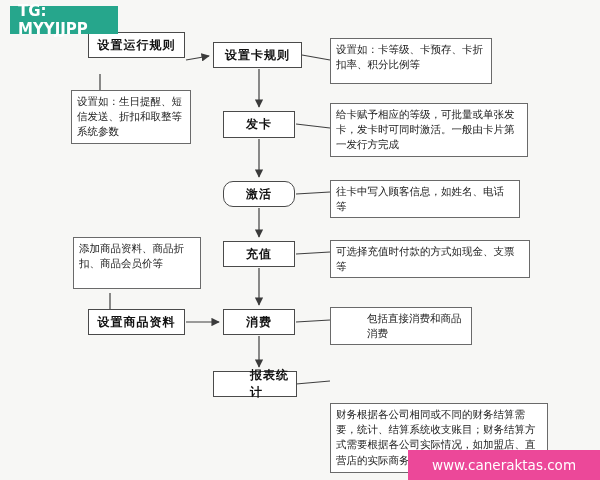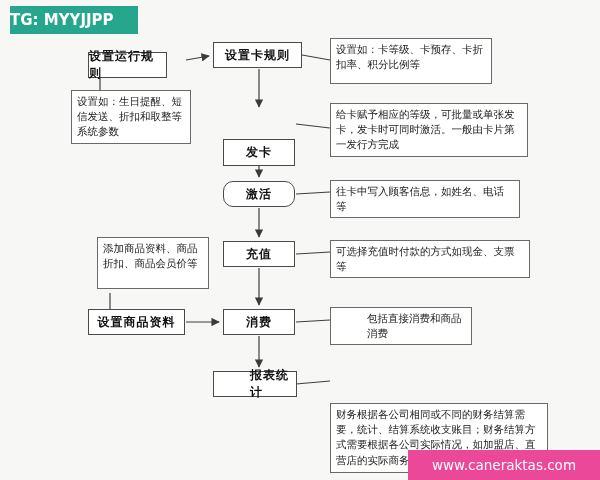--- a/index.html
+++ b/index.html
@@ -18,42 +18,42 @@
     letter-spacing:1px;
   }
   .note{
     position:absolute;z-index:2;box-sizing:border-box;
     background:#ffffff;border:1px solid #6a6a6a;
     font-size:10.5px;line-height:1.45;color:#222;
     padding:3px 5px;
     font-family:"DejaVu Serif", serif;
   }
   
-  .n-runrules{left:88px;top:52px;width:79px;height:26px;}
+  .n-runrules{left:88px;top:32px;width:97px;height:26px;}
   .n-cardrules{left:213px;top:42px;width:89px;height:26px;}
-  .n-issue{left:223px;top:111px;width:72px;height:27px;margin-top:28px;}
+  .n-issue{left:223px;top:111px;width:72px;height:27px;}
   .n-activate{left:223px;top:181px;width:72px;height:26px;border-radius:10px;}
   .n-recharge{left:223px;top:241px;width:72px;height:26px;}
   .n-product{left:88px;top:309px;width:97px;height:26px;}
   .n-consume{left:223px;top:309px;width:72px;height:26px;}
   .n-report{left:213px;top:371px;width:84px;height:26px;padding-left:36px;}
   
   .a-cardrules{left:330px;top:38px;width:162px;min-height:46px;}
   .a-runrules{left:71px;top:90px;width:120px;min-height:54px;}
   .a-issue{left:330px;top:103px;width:198px;min-height:54px;}
   .a-activate{left:330px;top:180px;width:190px;}
   .a-recharge{left:330px;top:240px;width:200px;}
-  .a-product{left:97px;top:237px;width:112px;min-height:52px;}
+  .a-product{left:73px;top:237px;width:128px;min-height:52px;}
   .a-consume{left:330px;top:307px;width:142px;padding-left:36px;}
   .a-report{left:330px;top:367px;width:218px;min-height:70px;margin-top:36px;}
   
   .tg-banner{
-    position:absolute;z-index:3;left:10px;top:6px;width:128px;height:28px;
+    position:absolute;z-index:3;left:10px;top:6px;width:108px;height:28px;
     background:#26a68c;color:#ffffff;font-weight:bold;font-size:15px;
-    display:flex;align-items:center;padding-left:0;box-sizing:border-box;
+    display:flex;align-items:center;padding-left:8px;box-sizing:border-box;
   }
   .site-banner{
     position:absolute;z-index:3;left:408px;top:450px;width:192px;height:30px;
     background:#ec4899;color:#ffffff;font-size:13.5px;
     display:flex;align-items:center;justify-content:center;
   }
 </style>
 </head>
 <body>
 

